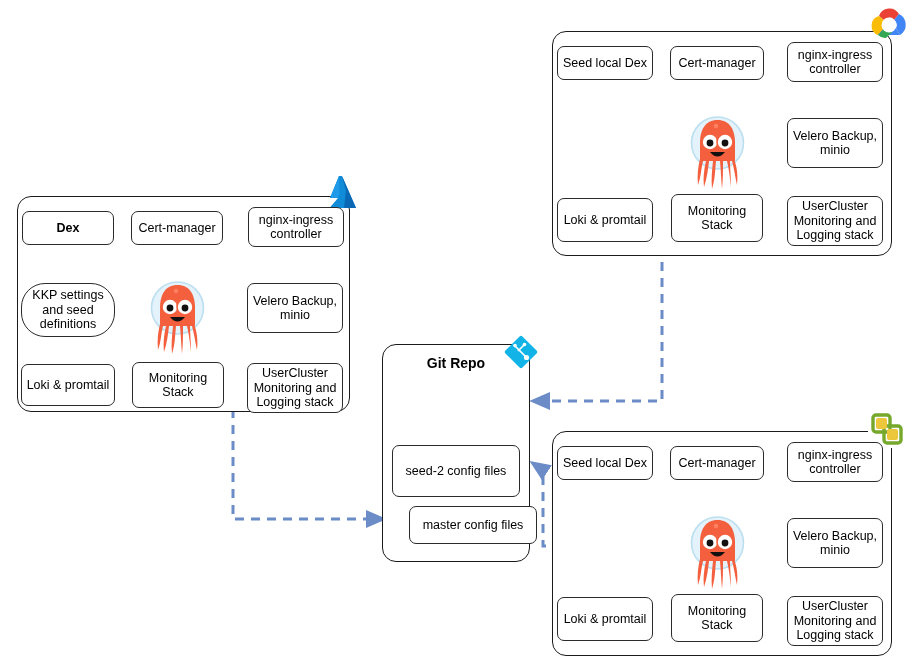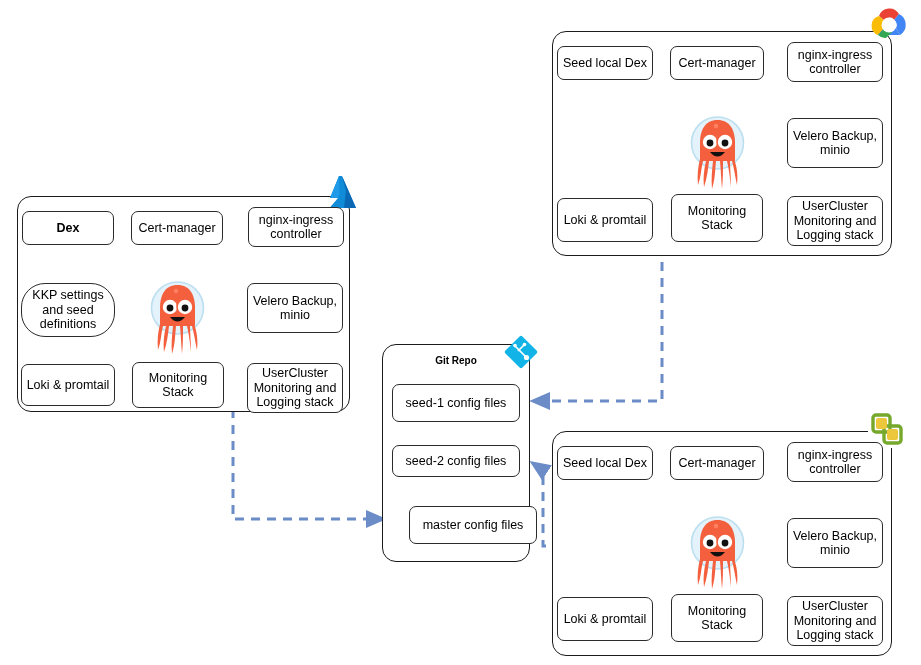--- a/index.html
+++ b/index.html
@@ -7,21 +7,21 @@
        font-family:"Liberation Sans","DejaVu Sans",sans-serif;}
   #canvas{position:absolute;left:0;top:0;width:921px;height:665px;}
   svg.layer{position:absolute;left:0;top:0;width:921px;height:665px;pointer-events:none;}
 
   .cluster{position:absolute;background:#ffffff;border:1.6px solid #1b1b1b;
            border-radius:14px;box-sizing:border-box;}
   .node{position:absolute;background:#ffffff;border:1.3px solid #2b2b2b;
         border-radius:7px;box-sizing:border-box;display:flex;align-items:center;
         justify-content:center;text-align:center;color:#000;font-size:12.5px;
         line-height:14.5px;padding:2px 4px;}
-  .repo-title{position:absolute;font-weight:bold;font-size:10px;color:#000;
+  .repo-title{position:absolute;font-weight:bold;font-size:14px;color:#000;
               text-align:center;}
   .logo{position:absolute;}
   .octo{position:absolute;}
 </style>
 </head>
 <body>
 
 <div id="canvas">
 
   <svg class="layer" viewBox="0 0 921 665">
@@ -140,22 +140,21 @@
         <line x1="22" y1="12" x2="16" y2="18"></line>
         <circle cx="24.5" cy="24.5" r="2.6" fill="#ffffff" stroke="none"></circle>
         <circle cx="22.5" cy="11.5" r="1.8" fill="#ffffff" stroke="none"></circle>
         <circle cx="13" cy="12.6" r="1.8" fill="#ffffff" stroke="none"></circle>
       </g>
     </svg>
   </div>
 
   <div class="repo-title" style="left:382px;top:355px;width:148px;">Git Repo</div>
 
-  <div class="node" style="left:392px;top:384px;width:128px;height:38px;">seed-1 config files</div>
-  <div class="node" style="left:392px;top:445px;width:128px;height:32px;">seed-2 config files</div>
+  <div class="node" style="left:392px;top:445px;width:128px;height:52px;">seed-2 config files</div>
   <div class="node" style="left:392px;top:506px;width:128px;height:38px;margin-left:17px;">master config files</div>
 
   <div class="cluster" style="left:552px;top:31px;width:340px;height:225px;"></div>
 
   <div class="logo" style="left:866px;top:2px;width:46px;height:40px;">
     <svg viewBox="0 0 46 40" width="46" height="40">
       <path d="M13,14 A11,11 0 0 1 33,12 L28,18 A5,5 0 0 0 19,19 z" fill="#ea4335"></path>
       <path d="M33,12 A12,12 0 0 1 34,33 L30,26 A6,6 0 0 0 28,18 z" fill="#4285f4"></path>
       <path d="M13,14 A10,10 0 0 0 12,33 L18,27 A4.5,4.5 0 0 1 19,19 z" fill="#fbbc05"></path>
       <path d="M12,33 L34,33 L30,26 L18,26 z" fill="#4285f4"></path>

